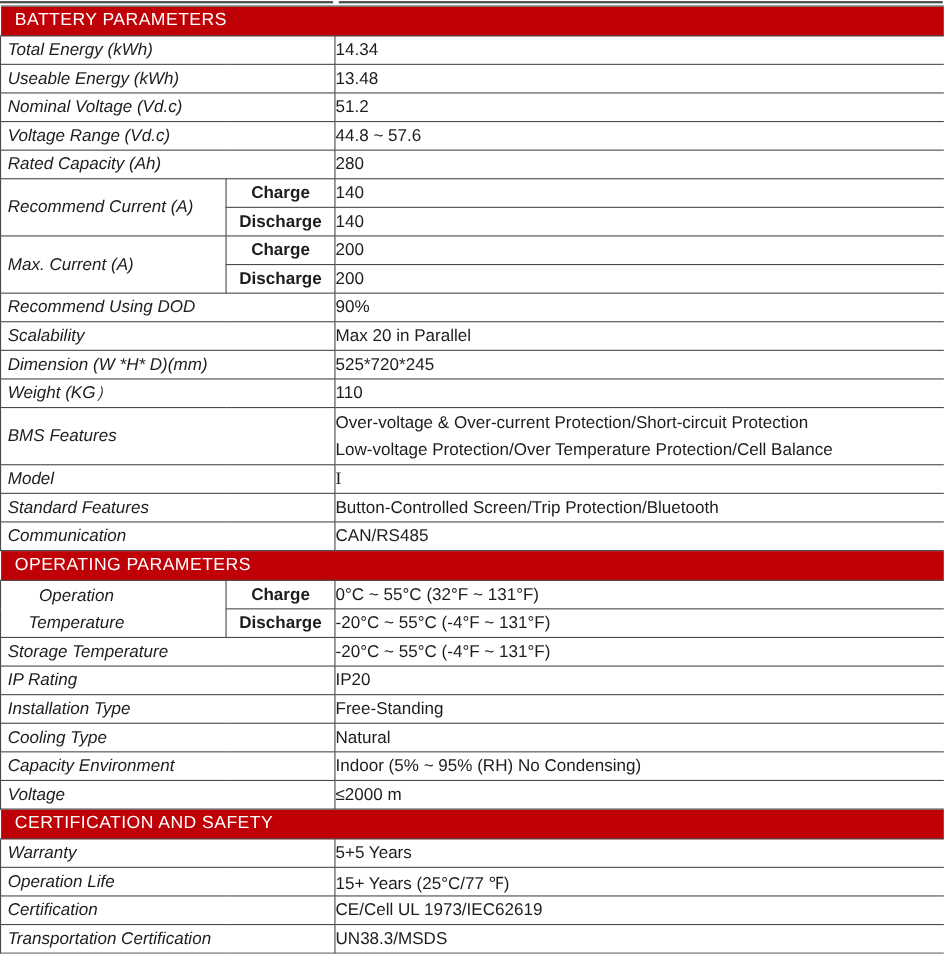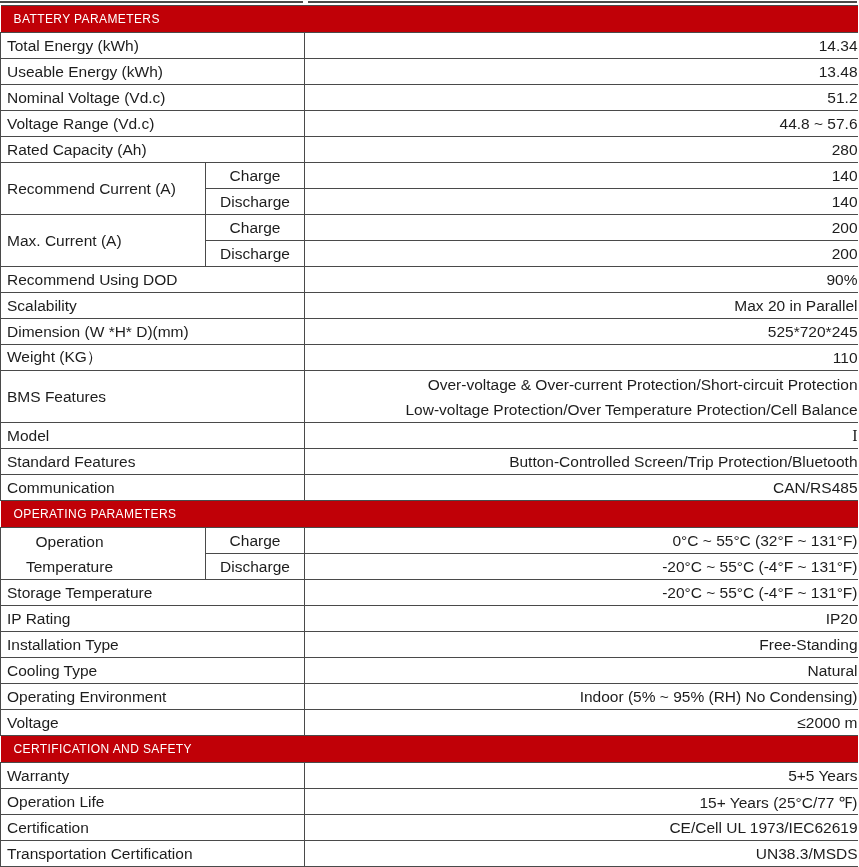--- a/index.html
+++ b/index.html
@@ -32,29 +32,29 @@
   }
   td:last-child { border-right: none; }
 
   tr.sec td {
     background: var(--accent, #c00007);
     color: var(--header_text, #ffffff);
     border-left: none; border-right: none;
     height: 27px;
     padding-left: 13px;
     text-align: left;
-    font-size: 12px;
+    font-size: 16px;
     letter-spacing: 0.4px;
   }
   tr.row td { height: 26px; }
   tr.bms td { height: 52px; }
 
-  .lbl { text-align: left; padding: 0 4px 0 6px; }
-  .sub { text-align: center; }
-  .val { text-align: right; }
+  .lbl { text-align: left; padding: 0 4px 0 6px; font-style: italic; }
+  .sub { text-align: center; font-weight: bold; }
+  .val { text-align: left; }
   .serif { font-family: "Liberation Serif", serif; font-size: 16px; }
   .wrap-narrow { display: inline-block; max-width: 125px; line-height: 25px; text-align: center; }
   .vline { line-height: 25px; }
 </style>
 </head>
 <body>
 
 <div class="page">
 
   <div class="topline">
@@ -180,21 +180,21 @@
       </tr>
       <tr class="row">
         <td class="lbl" colspan="2">Installation Type</td>
         <td class="val">Free-Standing</td>
       </tr>
       <tr class="row">
         <td class="lbl" colspan="2">Cooling Type</td>
         <td class="val">Natural</td>
       </tr>
       <tr class="row">
-        <td class="lbl" colspan="2">Operating Environment</td>
+        <td class="lbl" colspan="2">Capacity Environment</td>
         <td class="val">Indoor (5% ~ 95% (RH) No Condensing)</td>
       </tr>
       <tr class="row">
         <td class="lbl" colspan="2">Voltage</td>
         <td class="val">≤2000 m</td>
       </tr>
 
       <tr class="sec">
         <td colspan="3">CERTIFICATION AND SAFETY</td>
       </tr>

